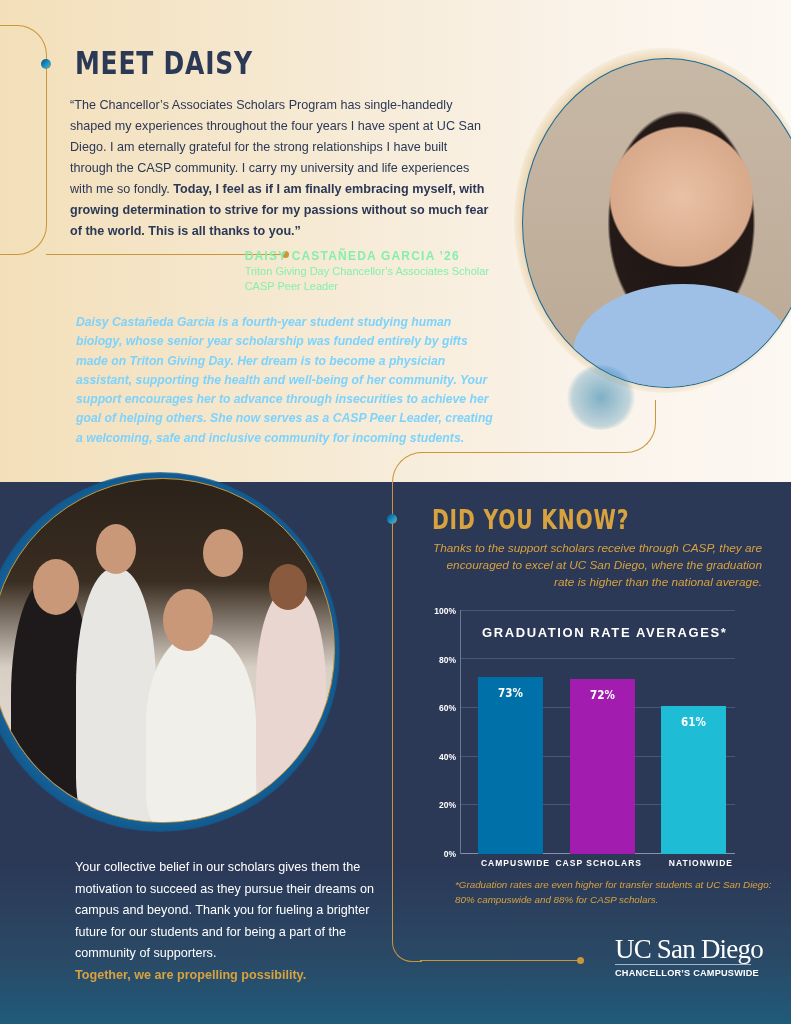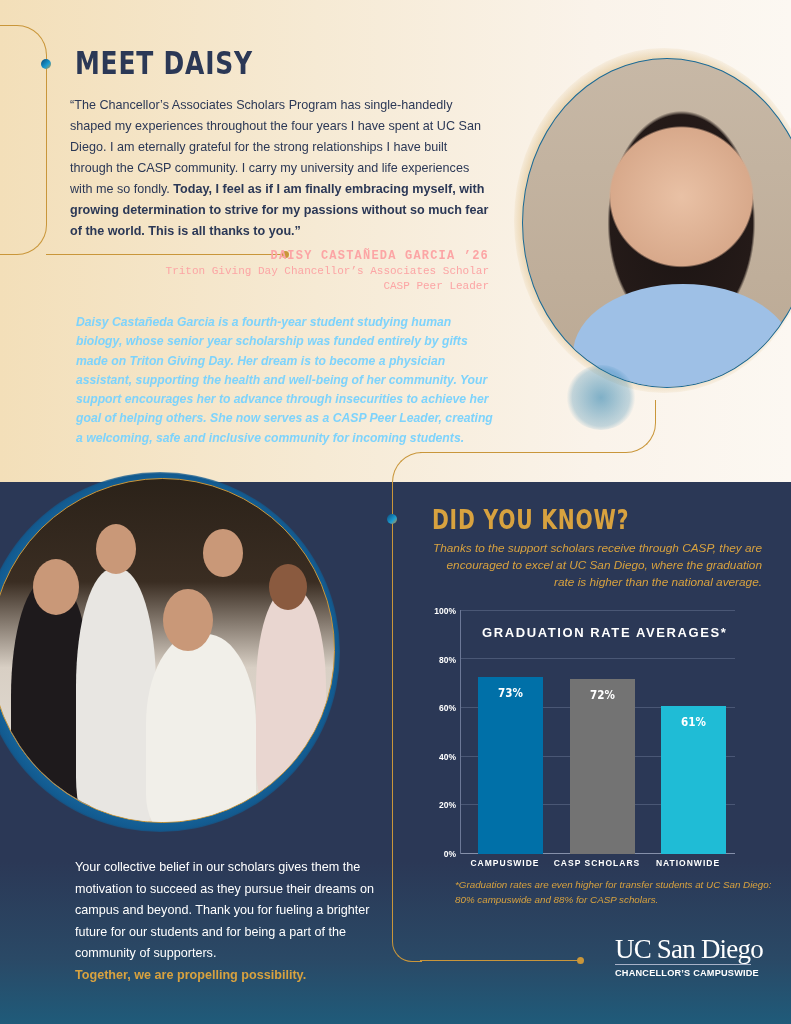--- a/index.html
+++ b/index.html
@@ -23,21 +23,21 @@
 
   .dot { position: absolute; border-radius: 50%; }
   .dot-gold { width: 7px; height: 7px; background: #c9963a; }
   .dot-blue { width: 10px; height: 10px; background: linear-gradient(135deg, #0b4a7a 0%, #1c9bd0 60%, #c9963a 100%); }
 
   .meet-title { position: absolute; left: 75px; top: 44px; font-family: "DejaVu Sans", sans-serif; font-weight: bold;
     font-size: 32px; letter-spacing: 1px; color: #2b3856; transform: scaleX(0.78); transform-origin: left; }
   .quote { position: absolute; left: 70px; top: 95px; width: 420px; font-family: "Liberation Sans", sans-serif;
     font-size: 12.6px; line-height: 21px; color: #2b3856; }
   .quote b { font-weight: bold; }
-  .attrib { position: absolute; right: 302px; top: 248px; text-align: right; font-family: Liberation Mono, monospace; color: #fca5a5; }
+  .attrib { position: absolute; right: 302px; top: 248px; text-align: left; font-family: Liberation Sans, sans-serif; color: #86efac; }
   .attrib .name { font-weight: bold; font-size: 12px; letter-spacing: 1.2px; line-height: 16px; }
   .attrib .role { font-size: 11px; line-height: 15px; }
   .bio { position: absolute; left: 76px; top: 313px; width: 420px; font-family: "Liberation Sans", sans-serif; font-style: italic;
     font-weight: bold; font-size: 12.2px; line-height: 19.3px; color: #7dd3fc; }
 
   .portrait-wrap { position: absolute; left: 506px; top: 48px; width: 300px; height: 345px; }
   .portrait-glow { position: absolute; left: 8px; top: 0; width: 300px; height: 345px; border-radius: 50%;
     background: radial-gradient(ellipse at center, transparent 58%, rgba(201,150,58,0.55) 62%, transparent 72%); }
   .portrait { position: absolute; left: 16px; top: 10px; width: 290px; height: 330px; border-radius: 50%;
     border: 1.5px solid #1a6a96; overflow: hidden;
@@ -68,21 +68,21 @@
   .chart { position: absolute; left: 420px; top: 600px; width: 340px; height: 280px; }
   .ytick { position: absolute; left: 0; width: 36px; text-align: right; font-family: "Liberation Sans", sans-serif; font-weight: bold;
     font-size: 8.5px; color: #ffffff; }
   .grid { position: absolute; left: 40px; width: 275px; height: 1px; background: #4a5775; }
   .axis { position: absolute; left: 40px; top: 10px; width: 1px; height: 244px; background: #6c7897; }
   .chart-title { position: absolute; left: 62px; top: 25px; font-family: "Liberation Sans", sans-serif; font-weight: bold; font-size: 13px;
     letter-spacing: 1.6px; color: #ffffff; }
   .bar { position: absolute; width: 65px; bottom: 26px; }
   .bar-label { position: absolute; top: 8px; left: 0; width: 100%; text-align: center; font-family: "DejaVu Sans", sans-serif; font-weight: bold;
     font-size: 13px; color: #ffffff; transform: scaleX(0.8); }
-  .cat { position: absolute; top: 258px; width: 90px; text-align: center; font-family: "Liberation Sans", sans-serif; font-weight: bold;
+  .cat { position: absolute; top: 258px; width: 90px; text-align: right; font-family: "Liberation Sans", sans-serif; font-weight: bold;
     font-size: 8.5px; letter-spacing: 1px; color: #ffffff; }
   .footnote { position: absolute; left: 455px; top: 877px; width: 320px; font-family: "Liberation Sans", sans-serif; font-style: italic;
     font-size: 9.8px; line-height: 15px; color: #d8a23f; }
   .logo { position: absolute; left: 607px; top: 935px; text-align: left; color: #ffffff; margin-left: 8px; }
   .logo .uc { font-family: "Liberation Serif", serif; font-size: 27px; letter-spacing: -0.8px; line-height: 28px; }
   .logo .rule { height: 1px; width: 136px; background: #a8b2c8; margin: 1px 0 3px; }
   .logo .sub { font-family: "Liberation Sans", sans-serif; font-weight: bold; font-size: 9.2px; letter-spacing: 0.2px; }
 </style>
 </head>
 <body>
@@ -157,21 +157,21 @@
   <div class="grid" style="top:156px;"></div>
   <div class="grid" style="top:204px;"></div>
   <div class="grid" style="top:253px;background:#8590aa;"></div>
   <div class="axis"></div>
 
   <div class="chart-title">GRADUATION RATE AVERAGES*</div>
 
   <div class="bar" style="left:58px;height:177px;background:#0070a8;">
     <div class="bar-label">73%</div>
   </div>
-  <div class="bar" style="left:150px;height:175px;background:#737373;">
+  <div class="bar" style="left:150px;height:175px;background:#a21caf;">
     <div class="bar-label">72%</div>
   </div>
   <div class="bar" style="left:241px;height:148px;background:#1fbcd6;">
     <div class="bar-label">61%</div>
   </div>
 
   <div class="cat" style="left:40px;">CAMPUSWIDE</div>
   <div class="cat" style="left:132px;">CASP SCHOLARS</div>
   <div class="cat" style="left:223px;">NATIONWIDE</div>
 </div>

